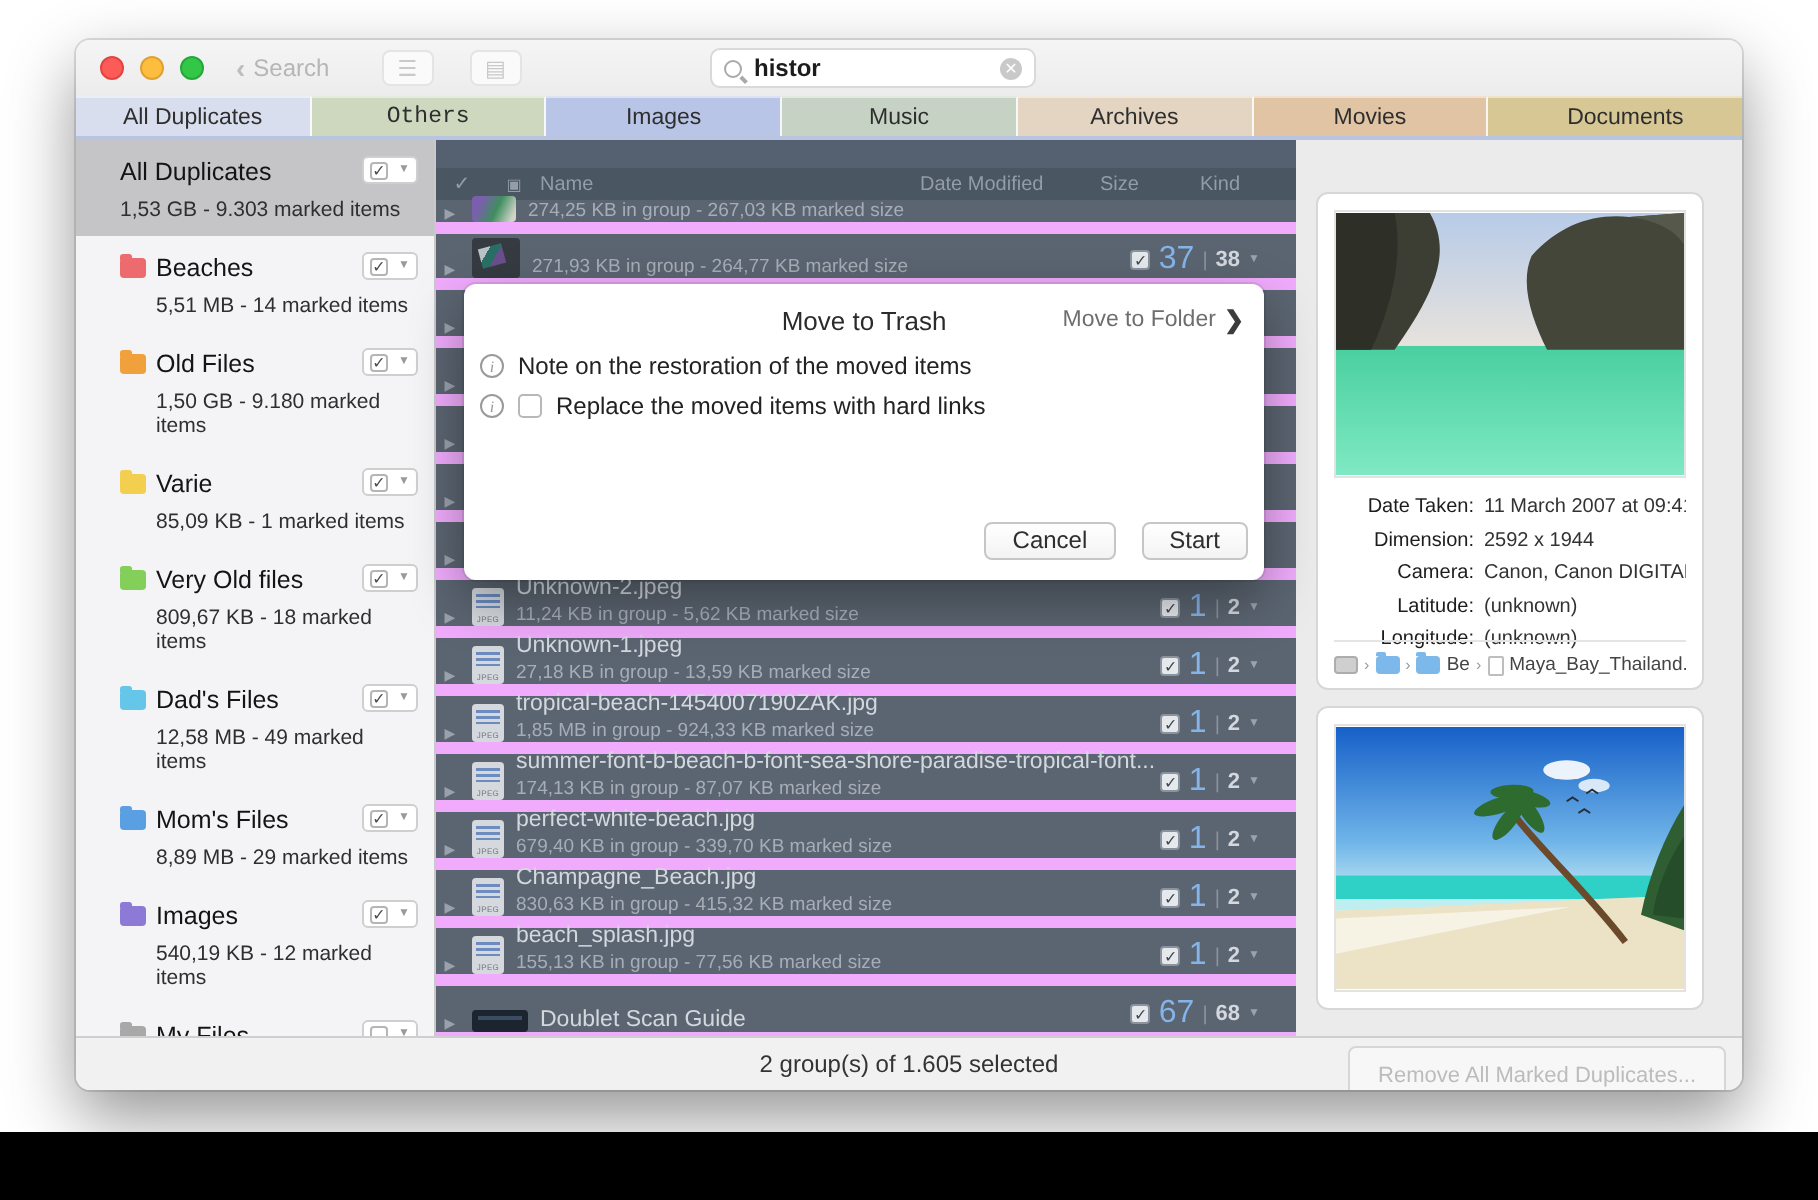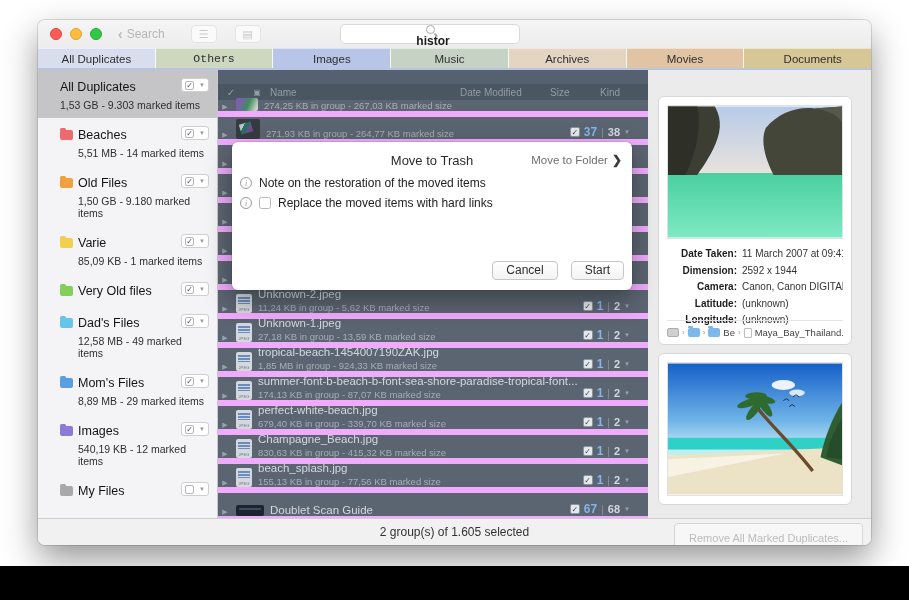--- a/index.html
+++ b/index.html
@@ -18,22 +18,22 @@
   .lights { display:flex; gap:8px; margin-left:12px; }
   .light { width:12px; height:12px; border-radius:50%; }
   .light.red { background:#fc5b57; border:1px solid #e2443f; }
   .light.yellow { background:#fdbe3f; border:1px solid #e0a133; }
   .light.green { background:#33c748; border:1px solid #24a83a; }
   .backbtn { display:flex; align-items:center; gap:4px; margin-left:16px; color:#b6b6b6; font-size:12px; }
   .backbtn .chev { font-size:14px; font-weight:bold; color:#bdbdbd; }
   .tool-ic { width:26px; height:18px; border:1px solid #e4e4e4; background:#fafafa; border-radius:4px;
              margin-left:26px; display:flex; align-items:center; justify-content:center; color:#c9c9c9; font-size:11px; }
   .tool-ic + .tool-ic { margin-left:18px; }
-  .searchbox { position:absolute; left:302px; top:4px; width:180px; height:20px; background:#fff;
-               border:1px solid #d9d9d9; border-radius:5px; display:flex; align-items:center; padding:0 6px;flex-direction:column; }
+  .searchbox { position:absolute; left:317px; top:4px; width:163px; height:20px; background:#fff;
+               border:1px solid #d9d9d9; border-radius:5px; display:flex; align-items:center; padding:0 6px; }
   .mag { width:9px; height:9px; border:1.5px solid #a9a9a9; border-radius:50%; position:relative; flex:none; }
   .mag::after { content:""; position:absolute; width:4px; height:1.5px; background:#a9a9a9;
                 transform:rotate(45deg); left:7px; top:8px; }
   .searchtext { font-size:12px; font-weight:700; color:#1c1c1c; margin-left:6px; flex:1; }
   .clearbtn { width:11px; height:11px; border-radius:50%; background:#c9c9c9; color:#fff; font-size:8px;
               line-height:11px; text-align:center; flex:none; }
 
   
   .tabbar { position:absolute; top:28px; left:0; right:0; height:22px; display:flex;
             border-bottom:2px solid #b9c5e0; background:#e8e8e8; }
@@ -83,37 +83,37 @@
   .thumb.art2::after { content:""; position:absolute; left:4px; top:4px; width:12px; height:10px;
                        background:linear-gradient(135deg,#b8c4c8 30%,#2a6f66 30% 60%,#6a4f8e 60%); transform:rotate(-15deg); }
   .thumb.banner { width:28px; height:11px; background:#1c2430; }
   .thumb.banner::after { content:""; position:absolute; left:3px; top:3px; right:3px; height:2px; background:#3c4c62; }
   .tmeta { flex:1; min-width:0; overflow:hidden; }
   .tname { font-size:11.5px; color:#d3d8de; white-space:nowrap; overflow:hidden; }
   .tsize { font-size:9.5px; color:#a6adb7; margin-top:2px; white-space:nowrap; overflow:hidden; }
   .badge { flex:none; display:flex; align-items:center; gap:4px; margin-right:18px; }
   .badge .bbox { width:10px; height:10px; background:#e6e9ec; border:1px solid #8b939e; border-radius:2px;
                  font-size:8px; line-height:9px; color:#3f4650; text-align:center; }
-  .badge .bm { font-size:12px; color:#85b4e8; font-weight:700; }
+  .badge .bm { font-size:16px; color:#85b4e8; font-weight:400; }
   .badge .bsep { font-size:10px; color:#8b939e; }
   .badge .bt { font-size:11px; color:#d3d8de; font-weight:700; }
   .badge .bdn { font-size:6px; color:#9aa2ac; }
   .trow.clipped { height:17px; }
   .trow.noname { height:28px; }
   .trow.covered .tmeta, .trow.covered .badge { visibility:hidden; }
 
   
   .preview { position:absolute; top:50px; right:0; width:223px; bottom:27px; background:#ebebec; overflow:hidden; }
   .pcard { position:absolute; left:10px; width:194px; background:#fff; border:1px solid #d7d7d7; border-radius:6px; }
   .pcard1 { top:26px; height:249px; padding:8px; }
   .pcard2 { top:283px; height:152px; padding:8px; }
   .pimg { width:100%; border:1px solid #e2e2e2; display:block; }
   .meta { margin-top:7px; }
   .mrow { display:flex; font-size:10px; line-height:16.5px; }
-  .mlabel { width:70px; text-align:right; font-weight:700; color:#1d1d1d; flex:none; }
+  .mlabel { width:70px; text-align:right; font-weight:400; color:#1d1d1d; flex:none; }
   .mvalue { margin-left:5px; color:#333; white-space:nowrap; overflow:hidden; }
   .crumbs { position:absolute; left:8px; right:8px; bottom:6px; border-top:1px solid #e4e4e4; padding-top:6px;
             display:flex; align-items:center; gap:3px; font-size:9.5px; color:#444; white-space:nowrap; overflow:hidden; }
   .ci { flex:none; display:inline-block; }
   .ci.drive { width:12px; height:9px; background:#cfcfcf; border:1px solid #adadad; border-radius:2px; }
   .ci.folder { width:12px; height:9px; background:#7db8ea; border-radius:2px; position:relative; }
   .ci.folder::before { content:""; position:absolute; top:-2px; left:0; width:5px; height:2px; background:#7db8ea;
                        border-radius:1px 1px 0 0; }
   .ci.file { width:8px; height:10px; background:#fff; border:1px solid #bdbdbd; border-radius:1px; }
   .csep { color:#9a9a9a; font-size:8px; }
@@ -234,20 +234,21 @@
     <div class="sdetail indent">85,09 KB - 1 marked items</div>
     <div class="scheck">
       <span class="box">✓</span>
       <span class="dn">▼</span>
     </div>
   </div>
       <div class="srow">
     <div>
       <span class="fold" style="background: rgb(131, 207, 90);"></span><span class="sname">Very Old files</span>
     </div>
+    <div class="sdetail indent">809,67 KB - 18 marked items</div>
     <div class="scheck">
       <span class="box">✓</span>
       <span class="dn">▼</span>
     </div>
   </div>
       <div class="srow">
     <div>
       <span class="fold" style="background: rgb(102, 198, 234);"></span><span class="sname">Dad's Files</span>
     </div>
     <div class="sdetail indent">12,58 MB - 49 marked items</div>

